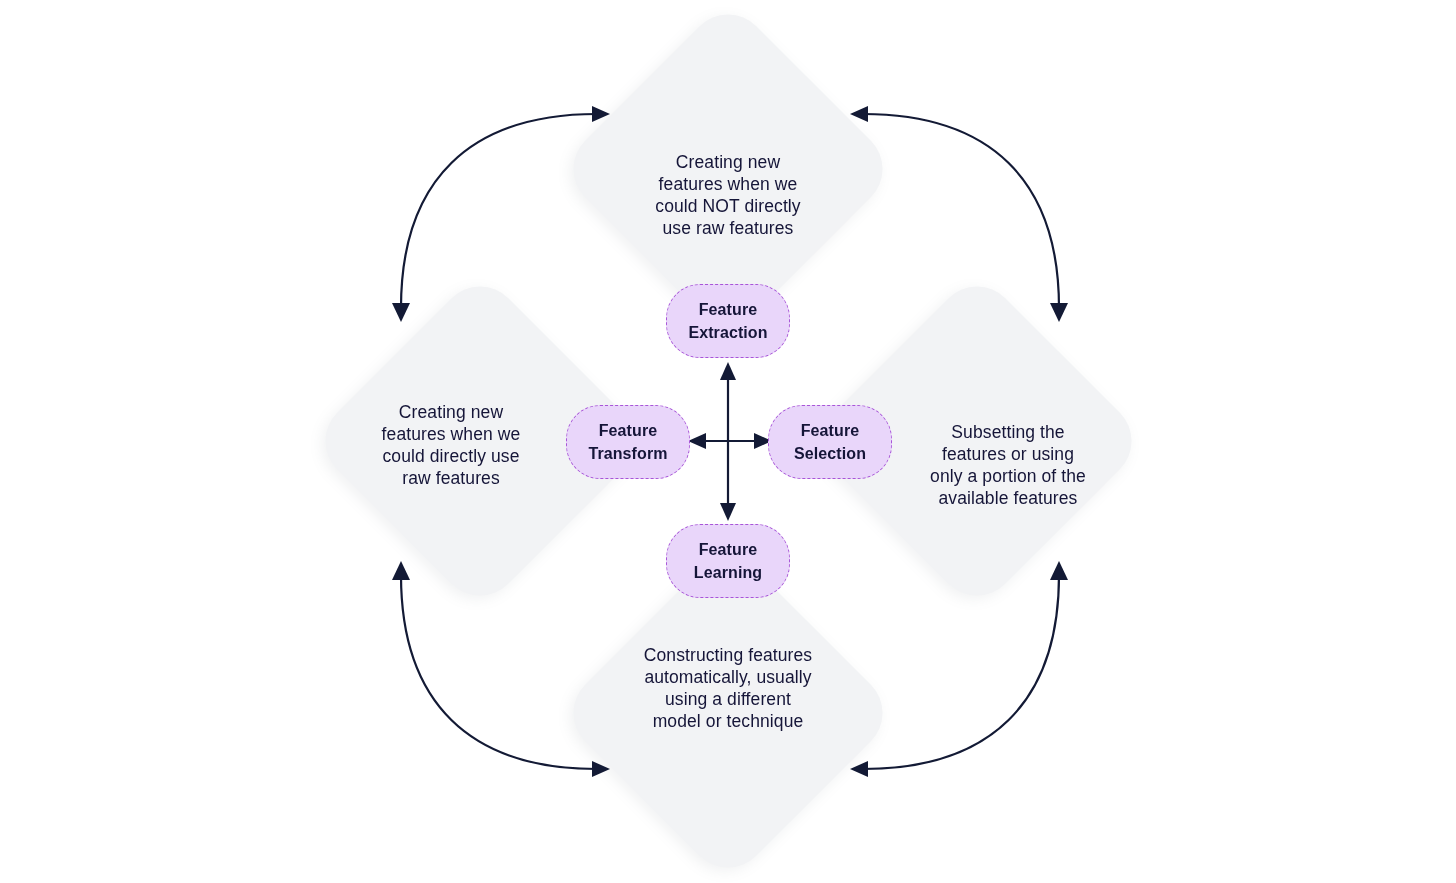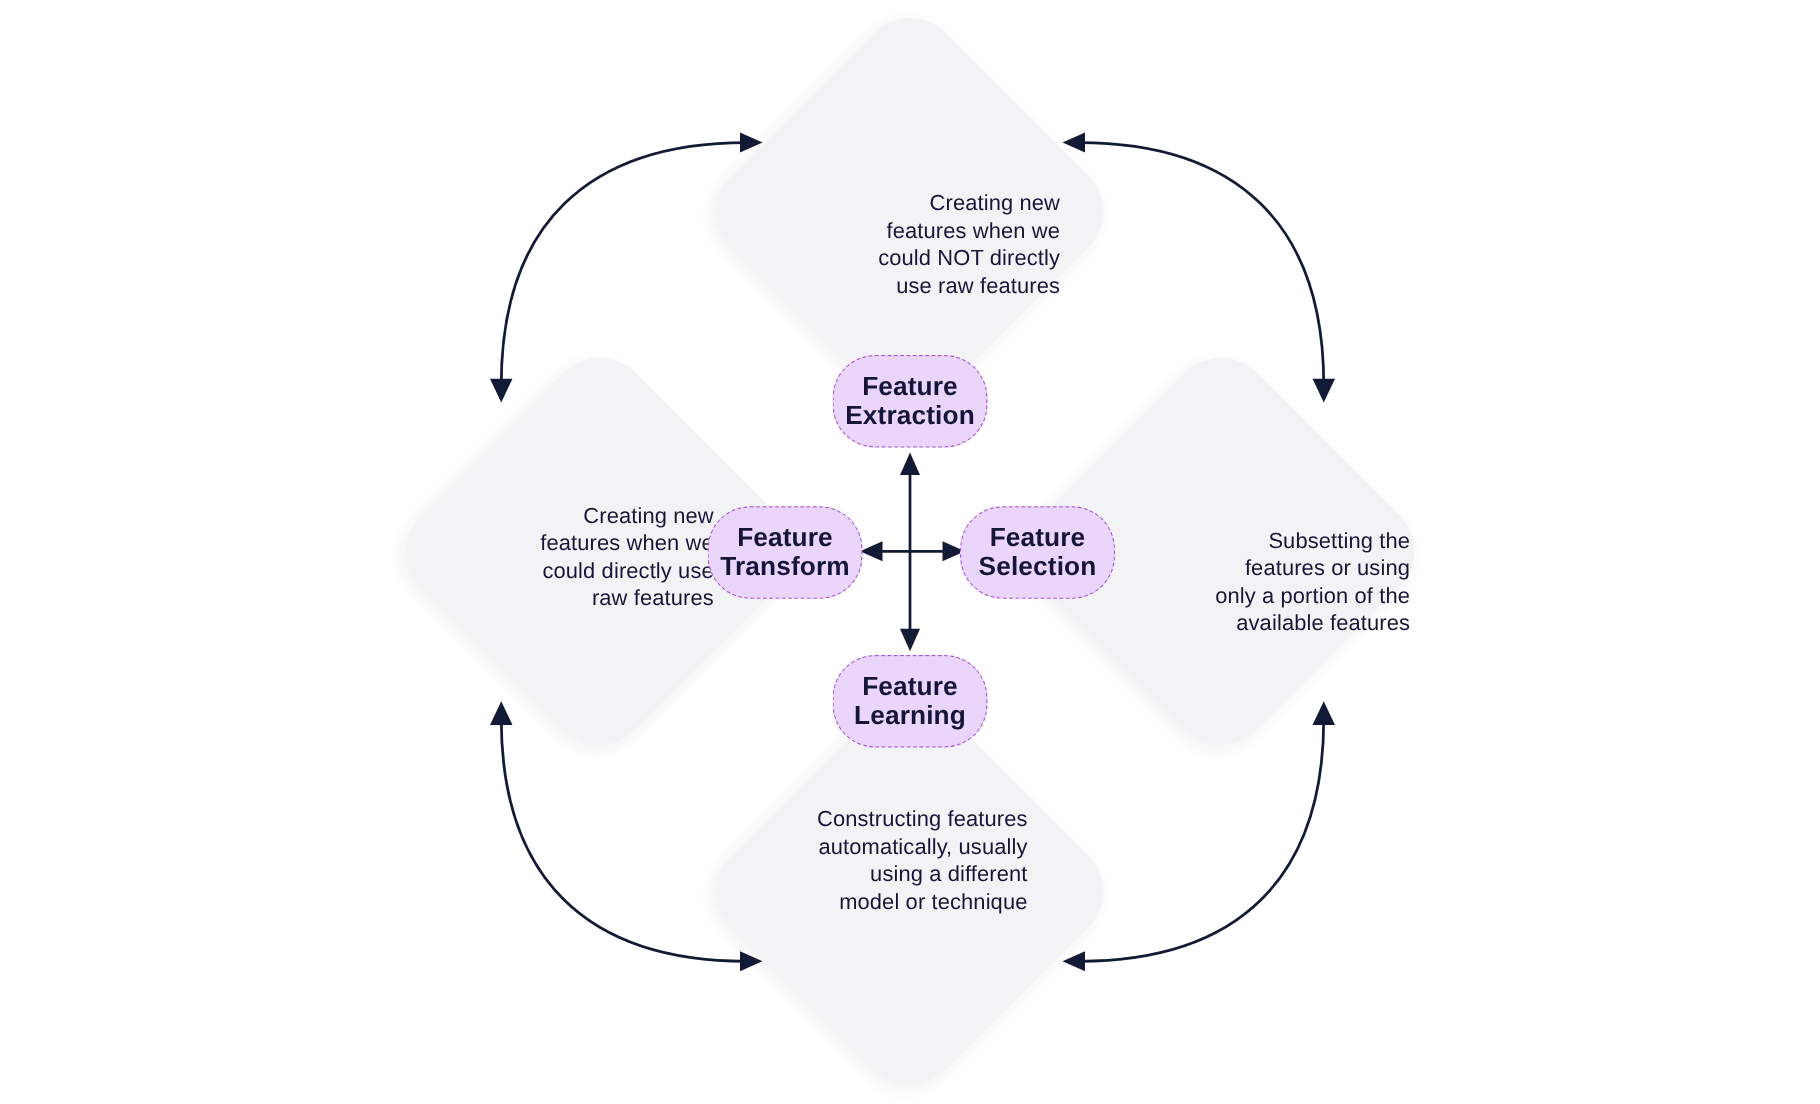--- a/index.html
+++ b/index.html
@@ -30,44 +30,44 @@
     box-shadow: 0 5px 14px rgba(120,125,140,0.11);
   }
   .diamond.d-top    { left: 607px; top: 48px;  }
   .diamond.d-left   { left: 359px; top: 320px; }
   .diamond.d-right  { left: 856px; top: 320px; }
   .diamond.d-bottom { left: 607px; top: 592px; }
 
   
   .desc {
     position: absolute;
-    text-align: right;
+    text-align: center;
     color: #151538;
     font-size: 17.5px;
     line-height: 22px;
     letter-spacing: .1px;
     white-space: pre-line;
   }
   .desc.t-top    { left: 608px; top: 151px; width: 240px; }
   .desc.t-left   { left: 331px; top: 401px; width: 240px; }
   .desc.t-right  { left: 888px; top: 401px; width: 240px; margin-top: 20px; }
-  .desc.t-bottom { left: 582px; top: 644px; width: 240px; }
+  .desc.t-bottom { left: 608px; top: 644px; width: 240px; }
 
   
   .pill {
     position: absolute;
     display: flex;
     align-items: center;
     justify-content: center;
     text-align: center;
     background: #e9d6fa;
     border: 1.6px dashed #a855d8;
     border-radius: 34px;
     color: #151538;
-    font-size: 21px;
+    font-size: 16px;
     font-weight: bold;
     line-height: 23px;
     letter-spacing: .1px;
     white-space: pre-line;
     z-index: 3;
   }
   .pill.p-extraction { left: 666px; top: 284px; width: 124px; height: 74px; }
   .pill.p-transform  { left: 566px; top: 405px; width: 124px; height: 74px; }
   .pill.p-selection  { left: 768px; top: 405px; width: 124px; height: 74px; }
   .pill.p-learning   { left: 666px; top: 524px; width: 124px; height: 74px; }

